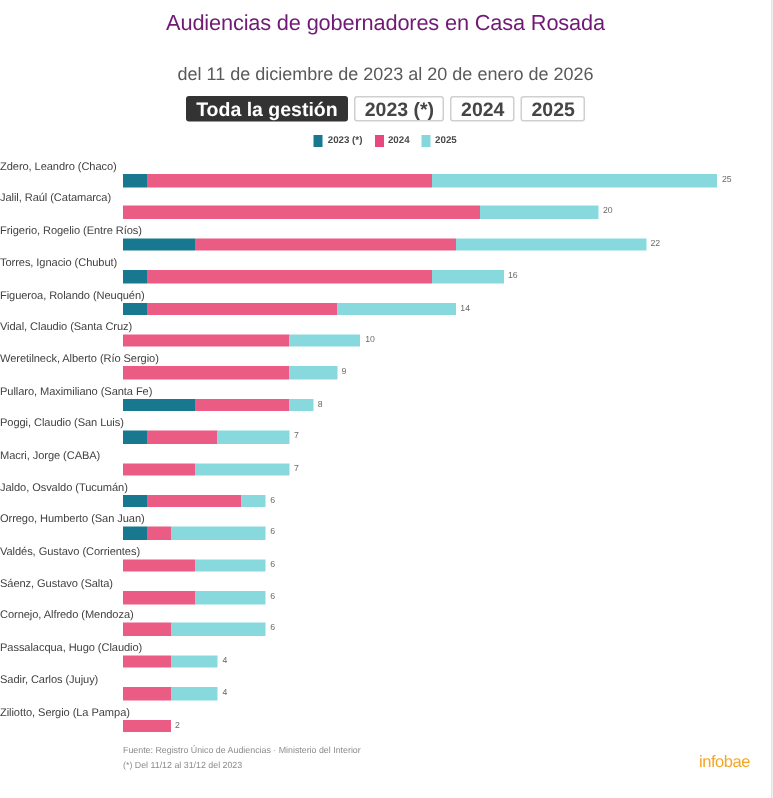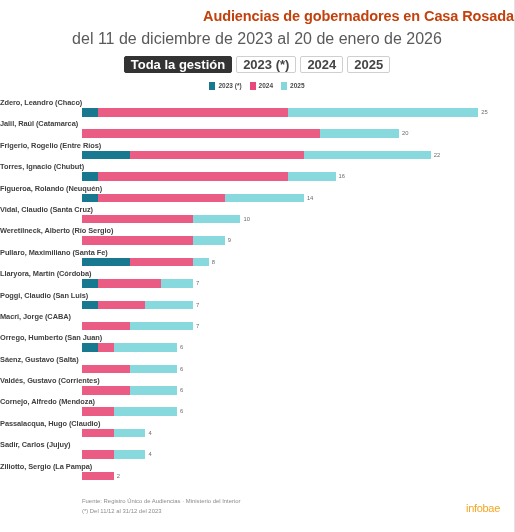--- a/index.html
+++ b/index.html
@@ -18,33 +18,33 @@
     position: relative;
     width: 515px;
     height: 532px;
     background: #ffffff;
     box-sizing: border-box;
     border-right: 1px solid #e3e3e3;
   }
 
   
   .chart-title {
-    text-align: right;
+    text-align: center;
     font-size: 14.5px;
-    font-weight: bold;
-    color: #c2410c;
+    font-weight: normal;
+    color: #701a75;
     letter-spacing: -0.1px;
     padding-top: 8px;
     margin: 0;
   }
   .chart-subtitle {
     text-align: center;
-    font-size: 16px;
+    font-size: 12px;
     color: #5a5a5a;
-    margin: 6px 0 0 0;
+    margin: 18px 0 0 0;
     font-weight: normal;
   }
 
   
   .toggle-row {
     display: flex;
     justify-content: center;
     align-items: stretch;
     gap: 4px;
     margin-top: 8px;
@@ -106,21 +106,20 @@
   }
   .row-label {
     position: absolute;
     left: -82px;
     top: 0px;
     font-size: 7.4px;
     color: #3f3f3f;
     line-height: 9px;
     white-space: nowrap;
     letter-spacing: -0.05px;
-    font-weight: bold;
   }
   .bar-track {
     position: absolute;
     left: 0;
     top: 10px;
     height: 8.5px;
     display: flex;
     align-items: stretch;
   }
   .seg {
@@ -251,64 +250,64 @@
       <div class="bar-row">
         <div class="row-label">Pullaro, Maximiliano (Santa Fe)</div>
         <div class="bar-track">
           <span class="seg" style="width: 47.55px; background: rgb(23, 120, 143);"></span>
           <span class="seg" style="width: 63.4px; background: rgb(235, 92, 132);"></span>
           <span class="seg" style="width: 15.85px; background: rgb(135, 217, 221);"></span>
         </div>
         <div class="bar-value" style="left: 126.8px;">8</div>
       </div>
       <div class="bar-row">
-        <div class="row-label">Llaryora, Martín (Córdoba)</div>
-        <div class="bar-track">
-          <span class="seg" style="width: 15.85px; background: rgb(23, 120, 143);"></span>
-          <span class="seg" style="width: 63.4px; background: rgb(235, 92, 132);"></span>
-          <span class="seg" style="width: 31.7px; background: rgb(135, 217, 221);"></span>
-        </div>
-        <div class="bar-value" style="left: 110.95px;">7</div>
-      </div>
-      <div class="bar-row">
         <div class="row-label">Poggi, Claudio (San Luis)</div>
         <div class="bar-track">
           <span class="seg" style="width: 15.85px; background: rgb(23, 120, 143);"></span>
           <span class="seg" style="width: 47.55px; background: rgb(235, 92, 132);"></span>
           <span class="seg" style="width: 47.55px; background: rgb(135, 217, 221);"></span>
         </div>
         <div class="bar-value" style="left: 110.95px;">7</div>
       </div>
       <div class="bar-row">
         <div class="row-label">Macri, Jorge (CABA)</div>
         <div class="bar-track">
           <span class="seg" style="width: 47.55px; background: rgb(235, 92, 132);"></span>
           <span class="seg" style="width: 63.4px; background: rgb(135, 217, 221);"></span>
         </div>
         <div class="bar-value" style="left: 110.95px;">7</div>
       </div>
       <div class="bar-row">
+        <div class="row-label">Jaldo, Osvaldo (Tucumán)</div>
+        <div class="bar-track">
+          <span class="seg" style="width: 15.85px; background: rgb(23, 120, 143);"></span>
+          <span class="seg" style="width: 63.4px; background: rgb(235, 92, 132);"></span>
+          <span class="seg" style="width: 15.85px; background: rgb(135, 217, 221);"></span>
+        </div>
+        <div class="bar-value" style="left: 95.1px;">6</div>
+      </div>
+      <div class="bar-row">
         <div class="row-label">Orrego, Humberto (San Juan)</div>
         <div class="bar-track">
           <span class="seg" style="width: 15.85px; background: rgb(23, 120, 143);"></span>
           <span class="seg" style="width: 15.85px; background: rgb(235, 92, 132);"></span>
           <span class="seg" style="width: 63.4px; background: rgb(135, 217, 221);"></span>
         </div>
         <div class="bar-value" style="left: 95.1px;">6</div>
       </div>
       <div class="bar-row">
+        <div class="row-label">Valdés, Gustavo (Corrientes)</div>
+        <div class="bar-track">
+          <span class="seg" style="width: 47.55px; background: rgb(235, 92, 132);"></span>
+          <span class="seg" style="width: 47.55px; background: rgb(135, 217, 221);"></span>
+        </div>
+        <div class="bar-value" style="left: 95.1px;">6</div>
+      </div>
+      <div class="bar-row">
         <div class="row-label">Sáenz, Gustavo (Salta)</div>
-        <div class="bar-track">
-          <span class="seg" style="width: 47.55px; background: rgb(235, 92, 132);"></span>
-          <span class="seg" style="width: 47.55px; background: rgb(135, 217, 221);"></span>
-        </div>
-        <div class="bar-value" style="left: 95.1px;">6</div>
-      </div>
-      <div class="bar-row">
-        <div class="row-label">Valdés, Gustavo (Corrientes)</div>
         <div class="bar-track">
           <span class="seg" style="width: 47.55px; background: rgb(235, 92, 132);"></span>
           <span class="seg" style="width: 47.55px; background: rgb(135, 217, 221);"></span>
         </div>
         <div class="bar-value" style="left: 95.1px;">6</div>
       </div>
       <div class="bar-row">
         <div class="row-label">Cornejo, Alfredo (Mendoza)</div>
         <div class="bar-track">
           <span class="seg" style="width: 31.7px; background: rgb(235, 92, 132);"></span>

